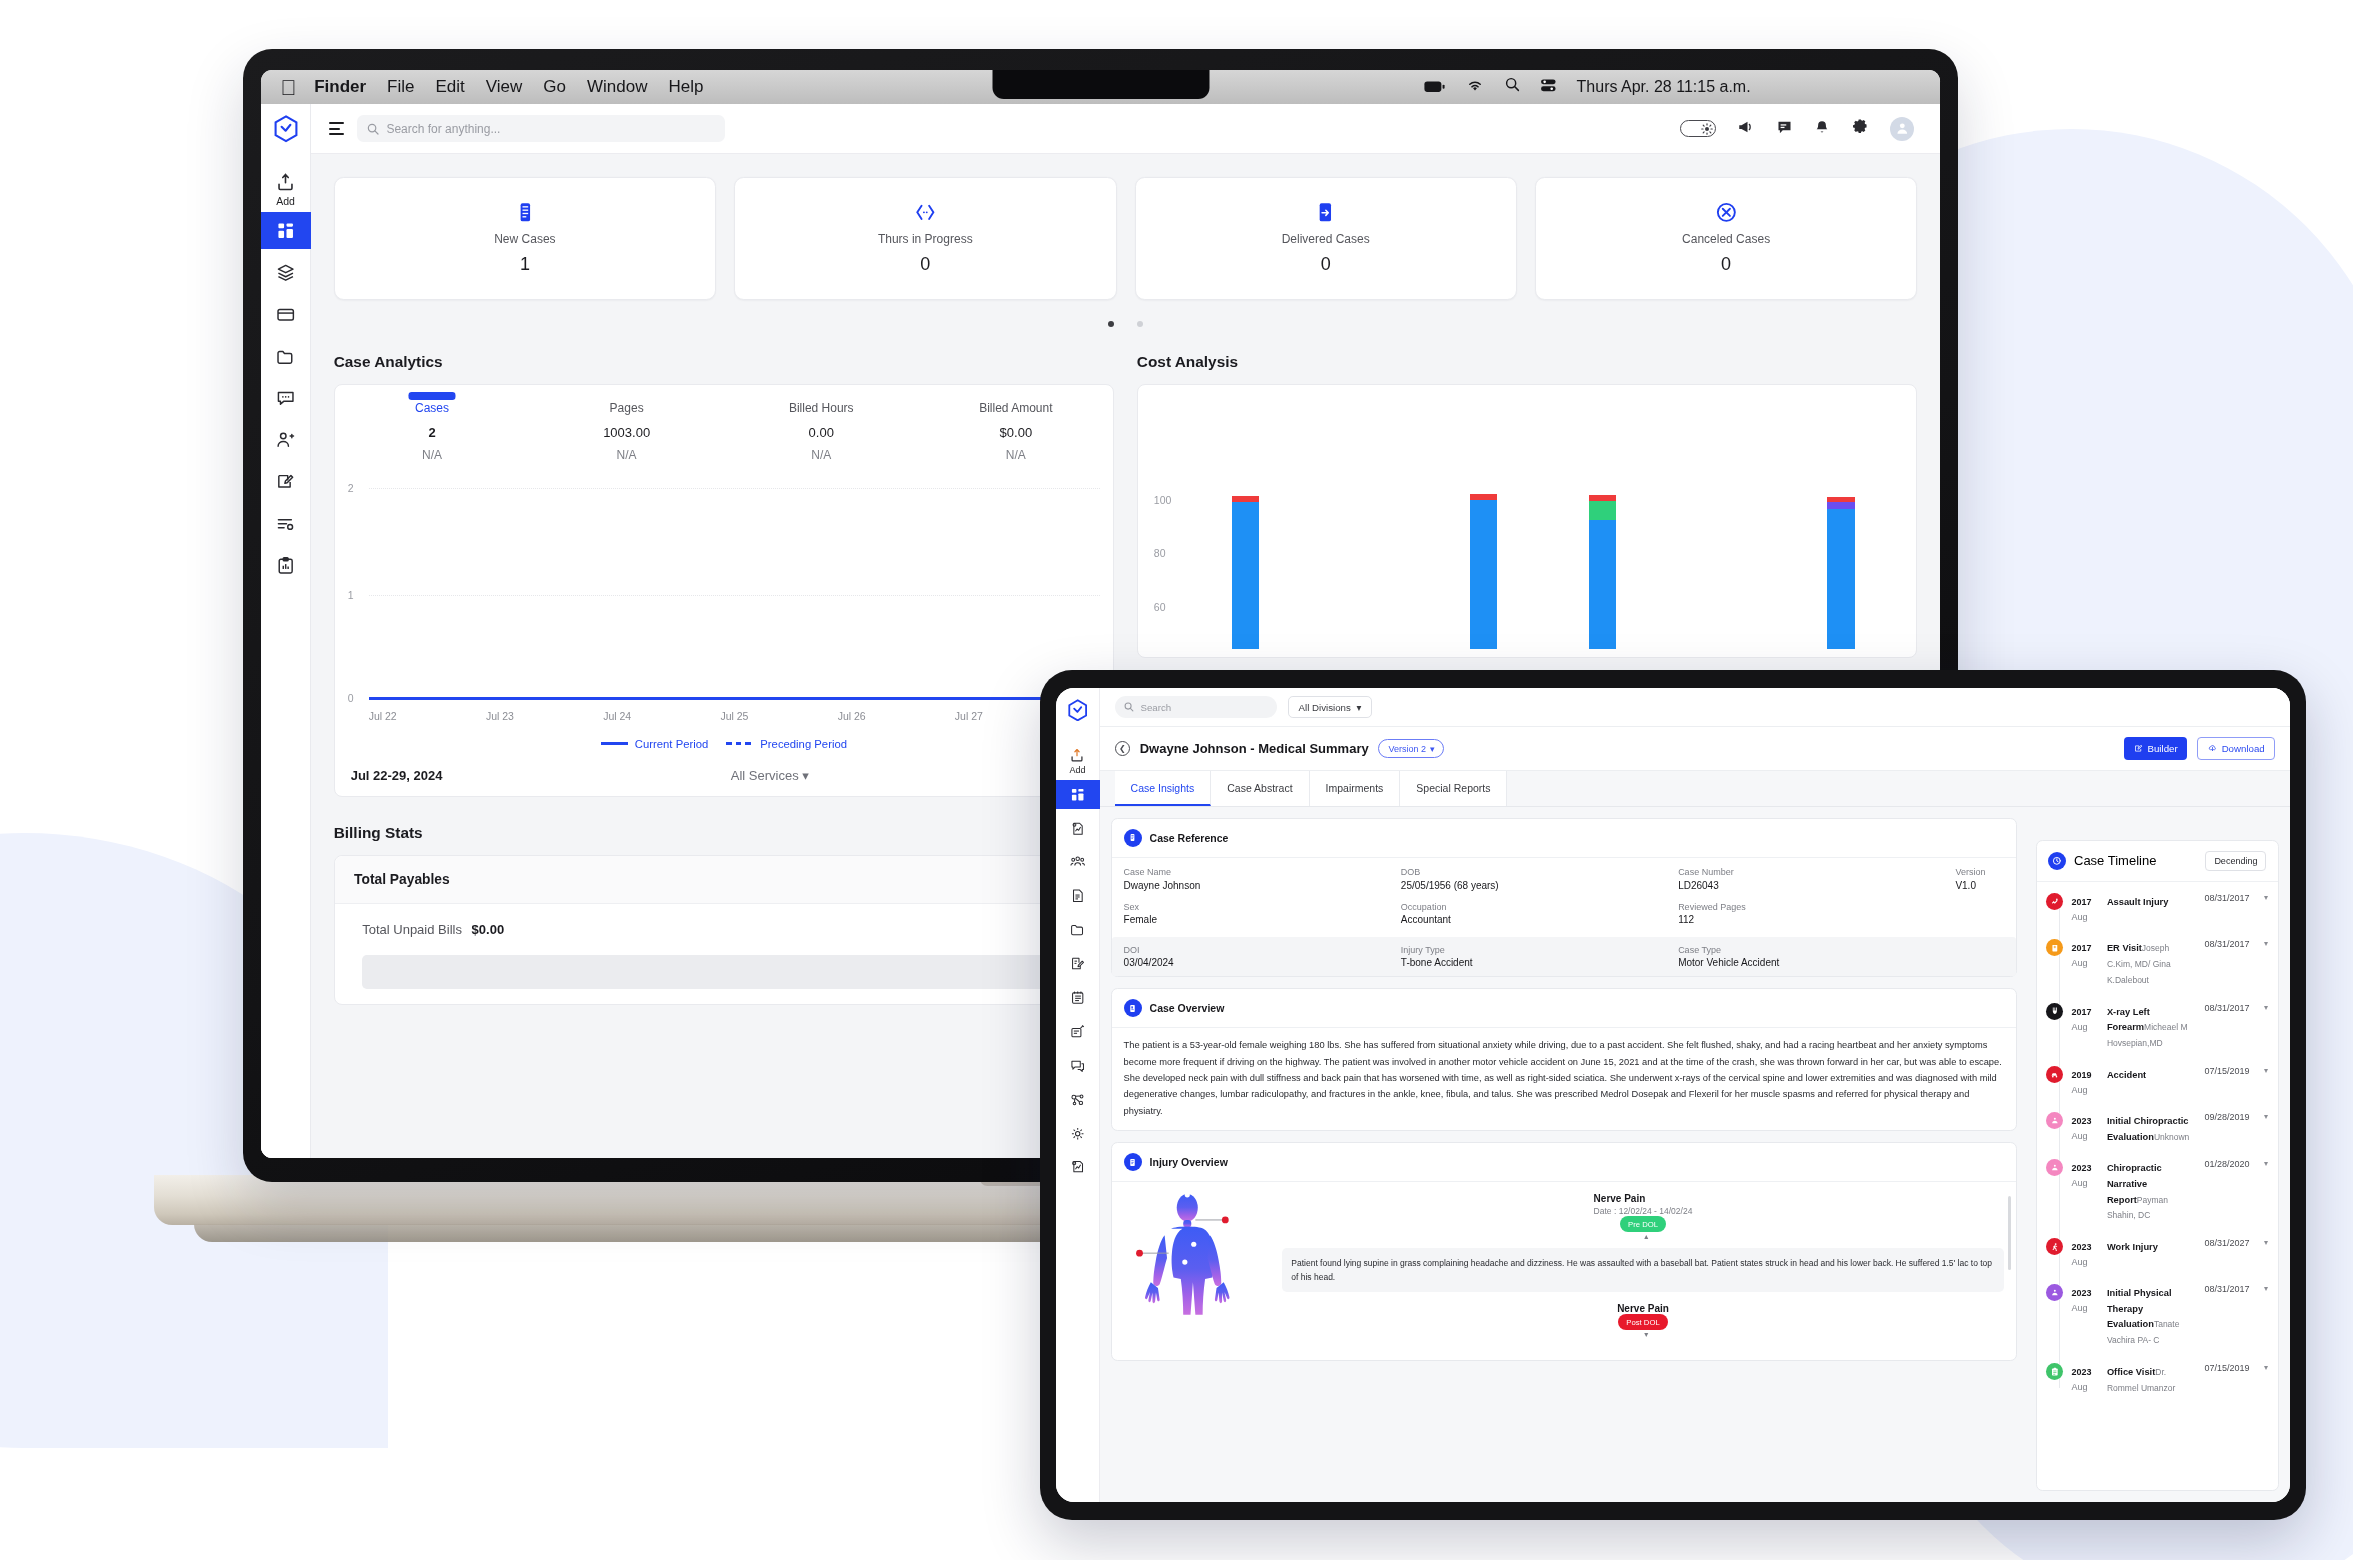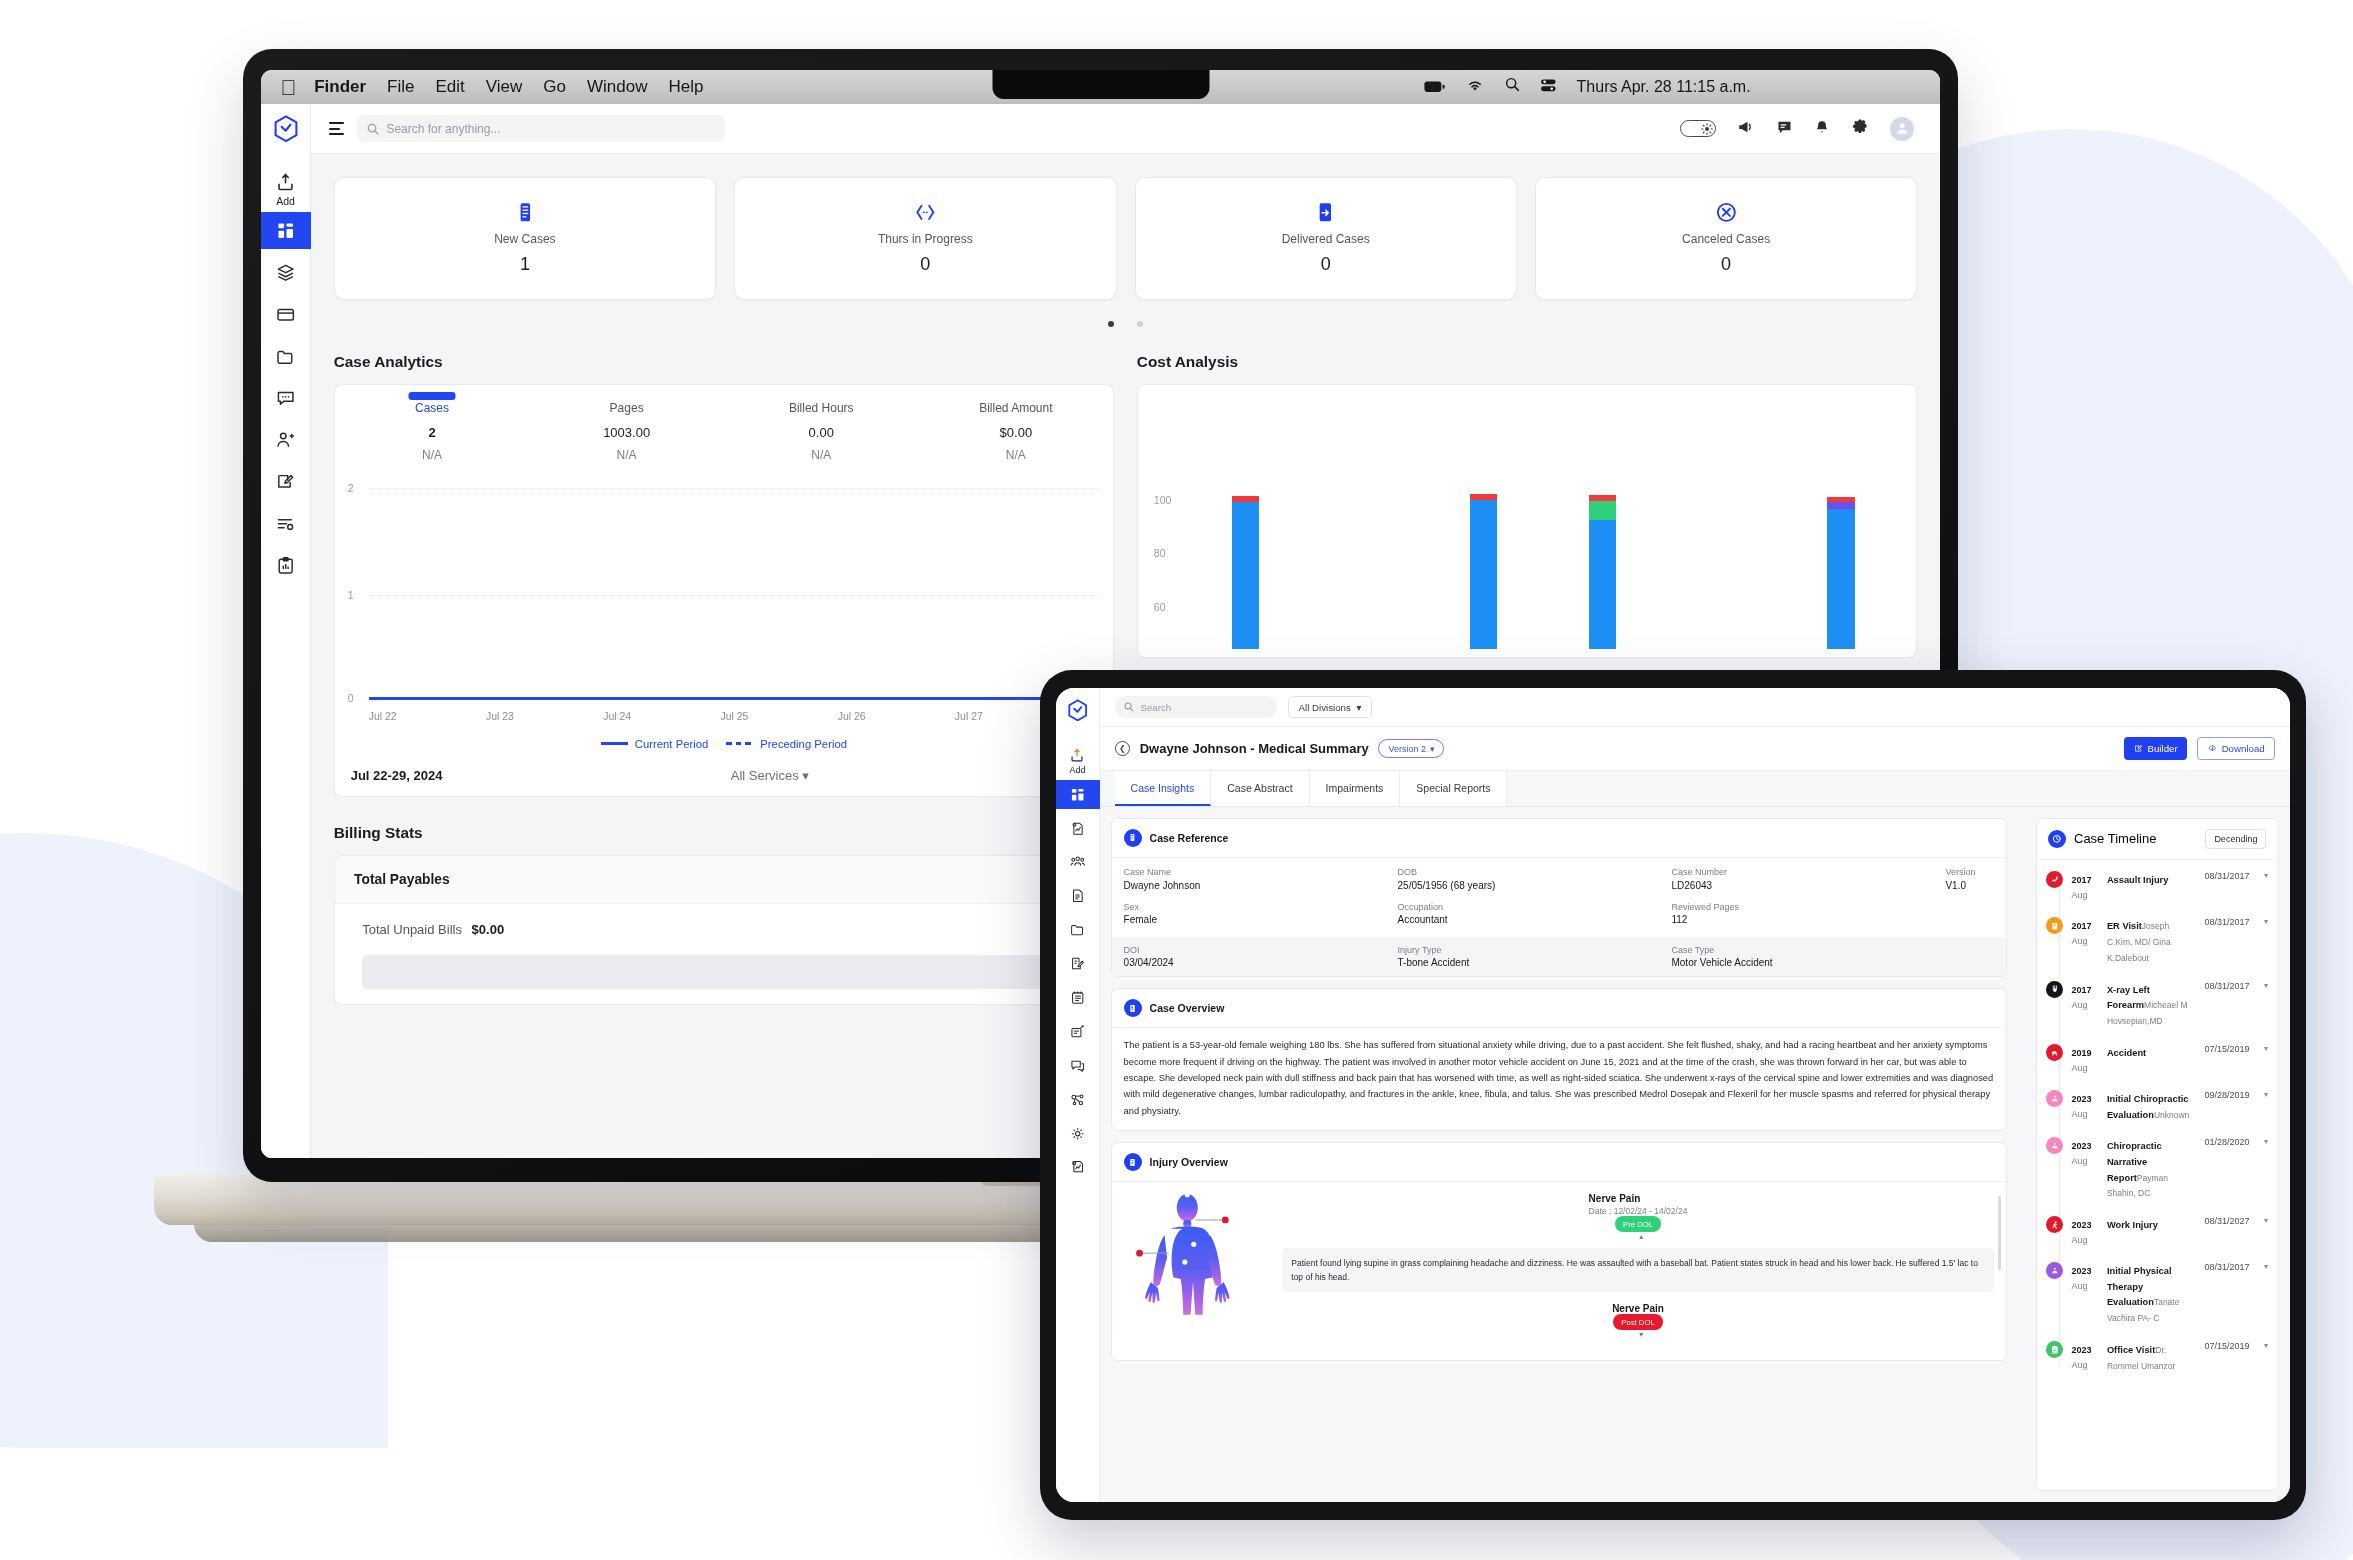--- a/index.html
+++ b/index.html
@@ -220,23 +220,23 @@
   .tab-title-row .spacer { flex:1; }
   .btn-builder { background:#1f3ff0; color:#fff; font-size:9.7px; border-radius:4px; padding:5.7px 9.7px;
                  display:flex; align-items:center; gap:4.9px; }
   .btn-download { border:0.8px solid #8f9cf7; color:#2d4bf0; font-size:9.7px; border-radius:4px; padding:4.9px 9.7px;
                   display:flex; align-items:center; gap:4.9px; background:#fff; }
 
   .tab-tabs { display:flex; background:#f6f7f9; border-bottom:0.8px solid #e6e8ec; padding-left: 14.6px; }
   .tab-tab { padding: 10.5px 16px; font-size:10.5px; color:#3a3b40; background:#fff; border-right:0.8px solid #e9ebef; }
   .tab-tab.active { color:#2246f0; border-bottom: 2.4px solid #2246f0; }
 
-  .tab-body { flex:1; display:flex; gap:29px; padding: 11.3px; overflow:hidden; }
+  .tab-body { flex:1; display:flex; gap:19px; padding: 11.3px; overflow:hidden; }
   .tab-left { flex: 1 1 0; min-width:0; display:flex; flex-direction:column; gap:11.3px; }
-  .tab-right { width: 243px; flex:none; }
+  .tab-right { width: 243px; flex:none;margin-top:22px; }
 
   .card { background:#fff; border:0.8px solid #e7e9ed; border-radius:6.5px; }
   .card-head { display:flex; align-items:center; gap:8px; padding: 9.7px 11.3px; border-bottom:0.8px solid #eef0f3; }
   .card-head .ttl { font-size:10.5px; font-weight:bold; color:#17171b; }
   .badge-ic { width:18px; height:18px; border-radius:50%; background:#1f3ff0; display:flex;
               align-items:center; justify-content:center; }
 
   .ref-grid { padding: 9.7px 11.3px 0 11.3px; }
   .ref-row { display:flex; padding-bottom: 11.3px; }
   .ref-row.hl { background:#f4f5f7; margin: 0 -11.3px; padding: 8px 11.3px; border-radius:3.2px; }

